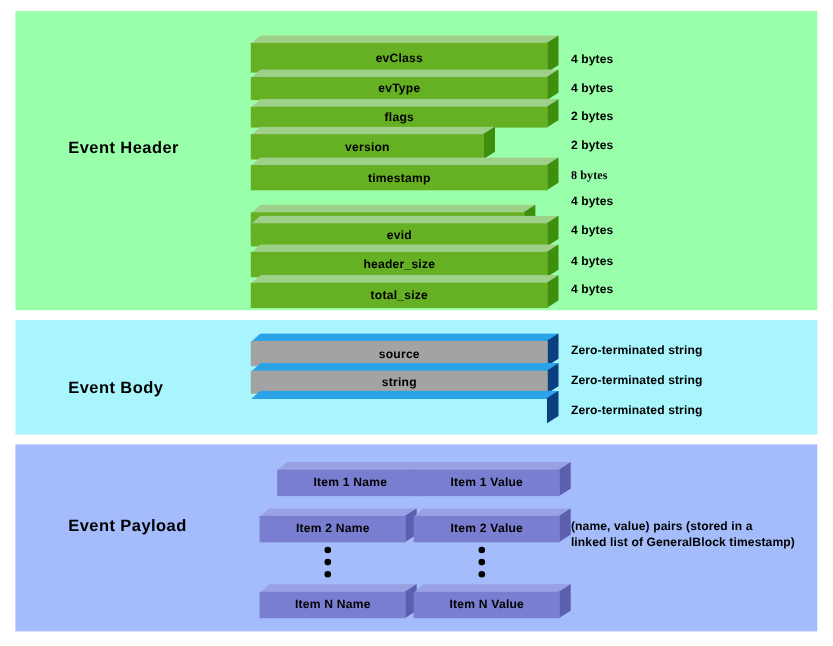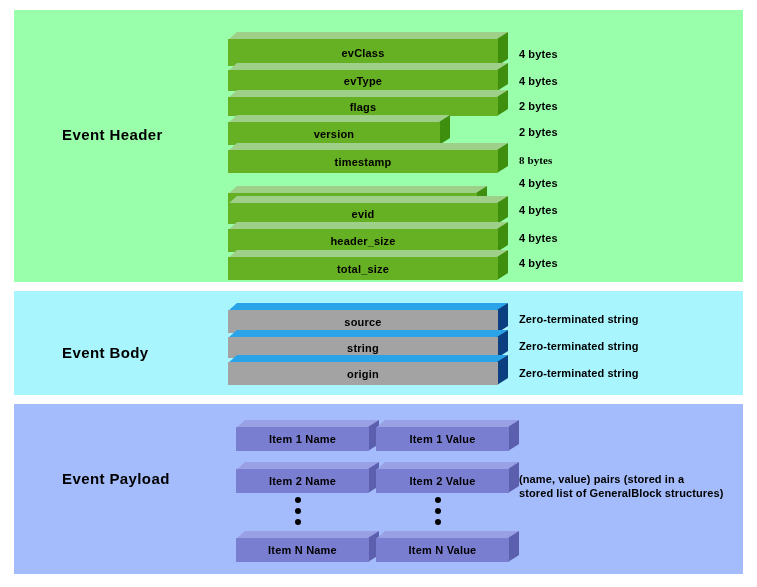--- a/index.html
+++ b/index.html
@@ -220,31 +220,30 @@
     <div class="slab blue" style="left:214px; top:39px; width:280px; height:28px;">
       <div class="top"></div>
       <div class="side"></div>
       <div class="face">string</div>
     </div>
     <div class="annot" style="left:505px; top:49px;">Zero-terminated string</div>
 
     <div class="slab blue" style="left:214px; top:64px; width:280px; height:30px;">
       <div class="top"></div>
       <div class="side"></div>
-      <div class="face">origin</div>
     </div>
     <div class="annot" style="left:505px; top:76px;">Zero-terminated string</div>
 
   </div>
 
   <div class="section payload-band">
 
     <div class="section-label">Event Payload</div>
 
-    <div class="slab purple" style="left:222px; top:16px; width:143px; height:31px;">
+    <div class="slab purple" style="left:238px; top:16px; width:143px; height:31px;">
       <div class="top"></div>
       <div class="side"></div>
       <div class="face">Item 1 Name</div>
     </div>
     <div class="slab purple" style="left:362px; top:16px; width:143px; height:31px;">
       <div class="top"></div>
       <div class="side"></div>
       <div class="face">Item 1 Value</div>
     </div>
 
@@ -276,18 +275,18 @@
       <div class="face">Item N Name</div>
     </div>
     <div class="slab purple" style="left:362px; top:127px; width:143px; height:31px;">
       <div class="top"></div>
       <div class="side"></div>
       <div class="face">Item N Value</div>
     </div>
 
     <div class="annot multiline" style="left:505px; top:68px;">
       <div>(name, value) pairs (stored in a</div>
-      <div>stored list of GeneralBlock structures)</div>
+      <div>linked list of GeneralBlock timestamp)</div>
     </div>
 
   </div>
 
 </div>
 
 </body></html>

